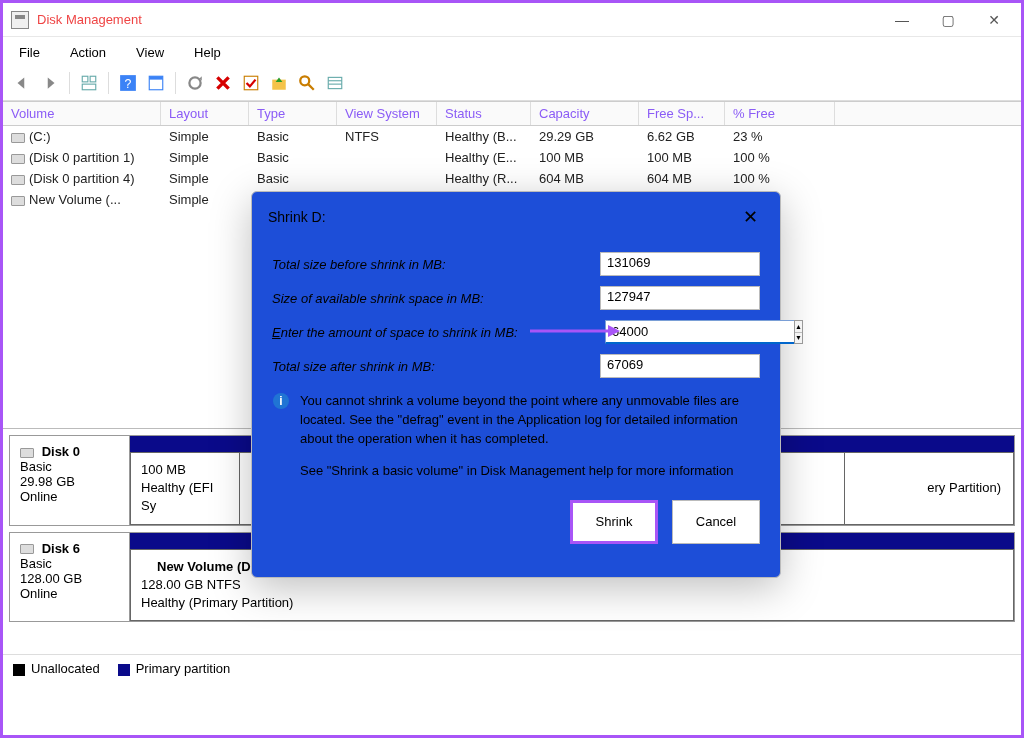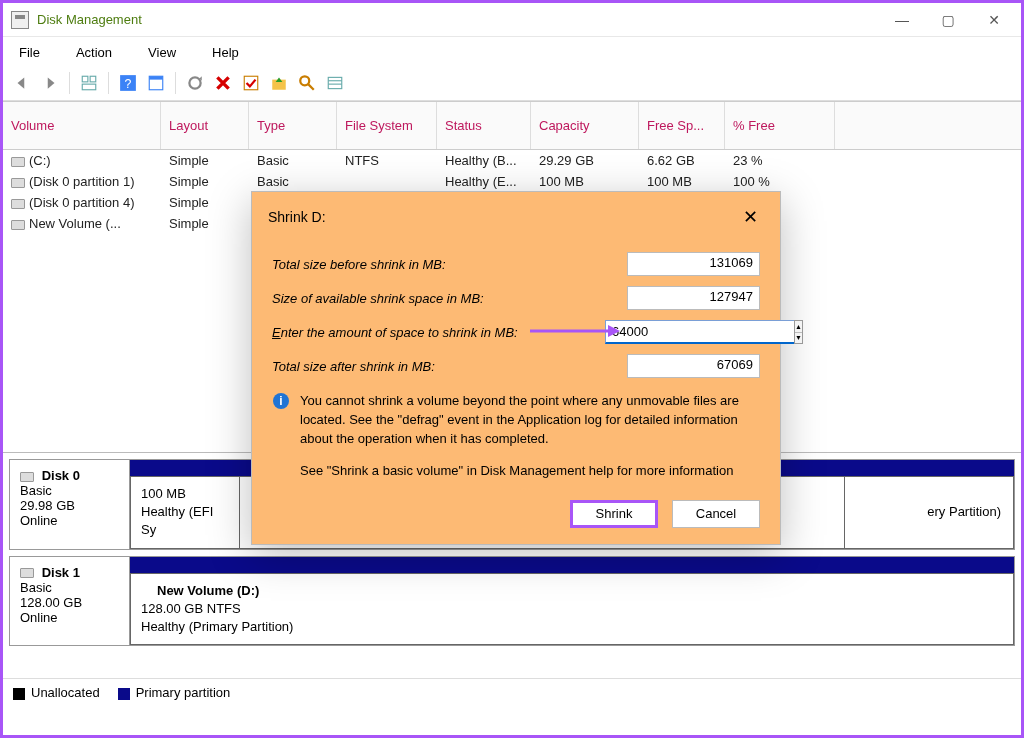--- a/index.html
+++ b/index.html
@@ -22,45 +22,45 @@
   }
   .app-icon {
     width: 18px; height: 18px;
     background: #f0f0f0;
     border: 1px solid #888;
     margin: 0 8px 0 4px;
     display:inline-block;
     position:relative;
   }
   .app-icon::after{content:"";position:absolute;left:3px;top:3px;width:10px;height:4px;background:#888;}
-  .titlebar-title { flex: 1; color: #4d7c0f; font-size: 13px;}
+  .titlebar-title { flex: 1; color: #ef4444; font-size: 13px;}
   .win-controls { display: flex; }
   .win-btn { width: 46px; height: 30px; display:flex;align-items:center;justify-content:center;color:#555;font-size:14px;cursor:default;}
-  .menubar { display:flex; gap:16px; padding: 4px 6px; }
+  .menubar { display:flex; gap:10px; padding: 4px 6px; }
   .menu-item { padding: 4px 10px; cursor:default; }
   .toolbar {
     display:flex; align-items:center; gap:6px;
     padding: 4px 8px 6px 8px;
     border-bottom: 1px solid #ddd;
   }
   .tbtn { width:22px;height:22px;display:flex;align-items:center;justify-content:center;border:1px solid transparent; }
   .tbtn svg{width:18px;height:18px;}
   .tsep{width:1px;height:22px;background:#ddd;margin:0 2px;}
   .grid-header {
     display:grid;
     grid-template-columns: 158px 88px 88px 100px 94px 108px 86px 110px;
     background:#fafafa;
     border-top:1px solid #ccc;
     border-bottom:1px solid #ccc;
   }
   .grid-header > div {
-    padding: 16px 8px;
+    padding: 4px 8px;
     border-right:1px solid #ddd;
     font-size:13px;
-    color:#be185d;
+    color:#8b5cf6;
   }
   .grid-row {
     display:grid;
     grid-template-columns: 158px 88px 88px 100px 94px 108px 86px 110px;
   }
   .grid-row > div { padding:3px 8px; font-size:13px; white-space:nowrap; overflow:hidden; text-overflow:ellipsis;}
   .vol-icon{width:14px;height:10px;display:inline-block;margin-right:4px;background:#ddd;border:1px solid #999;vertical-align:middle;border-radius:1px;}
   .disk-area { border-top:1px solid #bbb; background:#fff; margin-top:218px;}
   .disk-row { display:flex; border:1px solid #999;margin:6px 6px 4px 6px;}
   .disk-label {
@@ -75,37 +75,37 @@
   .disk-part{border:1px solid #666;padding:8px 10px;background:#fff;}
   .legend{padding:6px 10px;display:flex;gap:18px;align-items:center;border-top:1px solid #ddd;}
   .lg-swatch{width:12px;height:12px;display:inline-block;margin-right:6px;vertical-align:middle;}
   .lg-un{background:#000;}
   .lg-pp{background:#0a0a8a;}
   
   .dialog {
     position:absolute;
     left:248px; top:188px;
     width:530px;
-    background:#fdba74;
+    background:#1d4ed8;
     border:1px solid #bbb;
-    border-radius:0;
+    border-radius:6px;
     box-shadow: 0 10px 40px rgba(0,0,0,.25);
     z-index:100;
-    padding-bottom:16px;
+    padding-bottom:33px;
   }
   .dlg-title{display:flex;align-items:center;padding:12px 16px 6px 16px;font-size:14px;}
   .dlg-title .t{flex:1;}
   .dlg-close{font-size:18px;cursor:default;padding:2px 6px;}
   .dlg-body{padding:6px 20px 4px 20px;}
   .dlg-row{display:flex;align-items:center;margin:10px 0;position:relative;}
   .dlg-row .lbl{flex:1;font-size:13px;font-style:italic;}
   .dlg-row .lbl .ul{text-decoration:underline;}
   .dlg-val{
-    width:133px;height:24px;border:1px solid #bbb;
-    padding:2px 6px;font-size:13px;background:#fff;text-align:right;
+    width:160px;height:24px;border:1px solid #bbb;
+    padding:2px 6px;font-size:13px;background:#fff;
   }
   .dlg-val.ro{background:#fff;}
   .spinner{
     width:155px;display:flex;
   }
   .spinner input{
     flex:1;border:1px solid #7a9fd6;border-right:0;padding:2px 6px;font-size:13px;height:24px;
     border-bottom:2px solid #0066cc;
   }
   .spin-btns{display:flex;flex-direction:column;width:16px;border:1px solid #999;}
@@ -114,21 +114,21 @@
   .arrow-annot{
     position:absolute; left:258px; top:2px; width:90px; height:18px;
   }
   .arrow-annot svg{width:100%;height:100%;}
   .dlg-info{display:flex;gap:10px;margin:14px 0 6px 0;font-size:13px;line-height:1.45;}
   .info-icon{flex:0 0 18px;}
   .info-icon svg{width:18px;height:18px;}
   .dlg-help{margin:14px 0 12px 28px;font-size:13px;}
   .dlg-buttons{display:flex;justify-content:flex-end;gap:14px;padding:6px 20px 0 20px;}
   .dlg-btn{
-    min-width:88px;height:28px;border:1px solid #bbb;background:#fff;font-size:13px;cursor:default;
+    min-width:88px;height:44px;border:1px solid #bbb;background:#fff;font-size:13px;cursor:default;
   }
   .dlg-btn.primary{border:3px solid #a855f7;}
   .dim-row{color:#222;}
   .disk-part .dtxt{font-size:13px;line-height:1.4;}
   .disk-part .dname{font-weight:bold;padding-left:16px;}
   .rec-part{flex:0 0 170px;text-align:right;padding-right:12px;}
 </style>
 </head>
 <body>
 
@@ -217,21 +217,21 @@
         <line x1="2" y1="6" x2="14" y2="6" stroke="#6aa"></line>
         <line x1="2" y1="9" x2="14" y2="9" stroke="#6aa"></line>
       </svg>
     </div>
 </div>
 
 <div class="grid-header">
   <div>Volume</div>
   <div>Layout</div>
   <div>Type</div>
-  <div>File System</div>
+  <div>View System</div>
   <div>Status</div>
   <div>Capacity</div>
   <div>Free Sp...</div>
   <div>% Free</div>
 </div>
 
 <div class="grid-row dim-row">
   <div><span class="vol-icon"></span><span>(C:)</span></div>
   <div>Simple</div>
   <div>Basic</div>
@@ -292,21 +292,21 @@
         <div class="disk-part rec-part">
           <div class="dtxt">&nbsp;</div>
           <div class="dtxt">ery Partition)</div>
         </div>
       </div>
     </div>
   </div>
 
   <div class="disk-row">
     <div class="disk-label">
-      <div><span class="vol-icon"></span> <span class="dname">Disk 1</span></div>
+      <div><span class="vol-icon"></span> <span class="dname">Disk 6</span></div>
       <div>Basic</div>
       <div>128.00 GB</div>
       <div>Online</div>
     </div>
     <div class="disk-graphic">
       <div class="disk-stripe"></div>
       <div class="disk-parts">
         <div class="disk-part" style="flex:1">
           <div class="dtxt dname">New Volume  (D:)</div>
           <div class="dtxt">128.00 GB NTFS</div>

